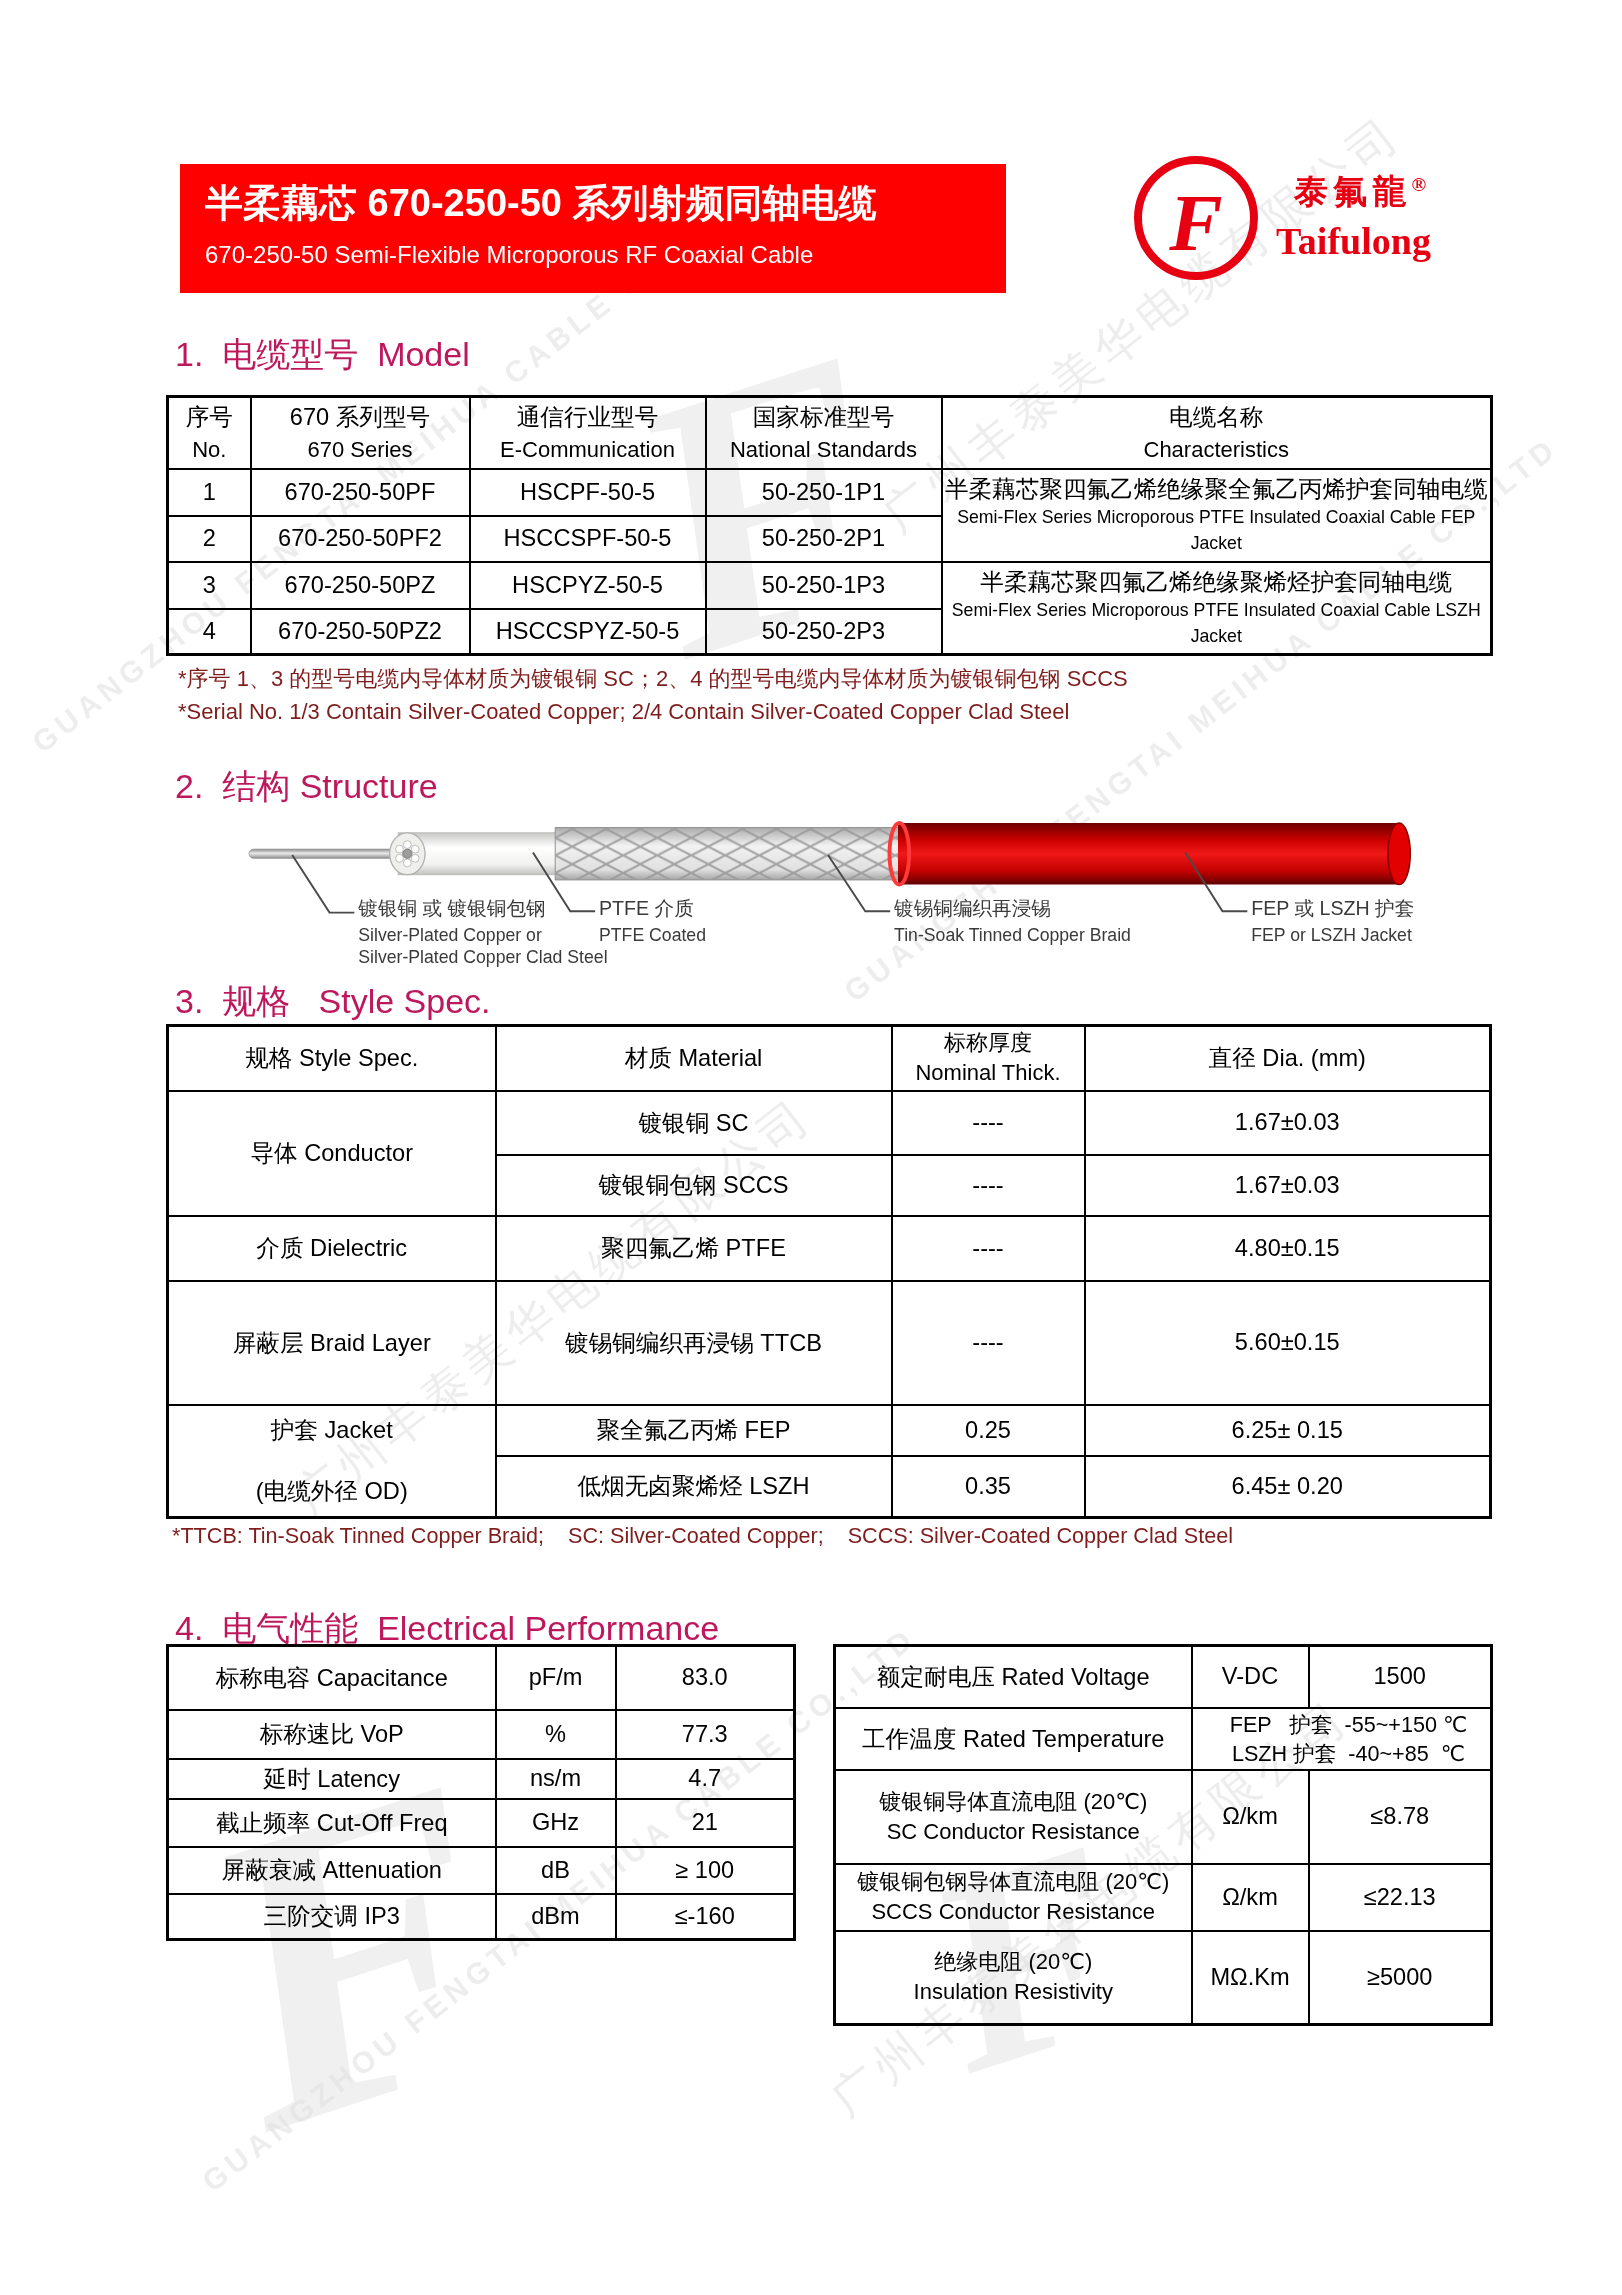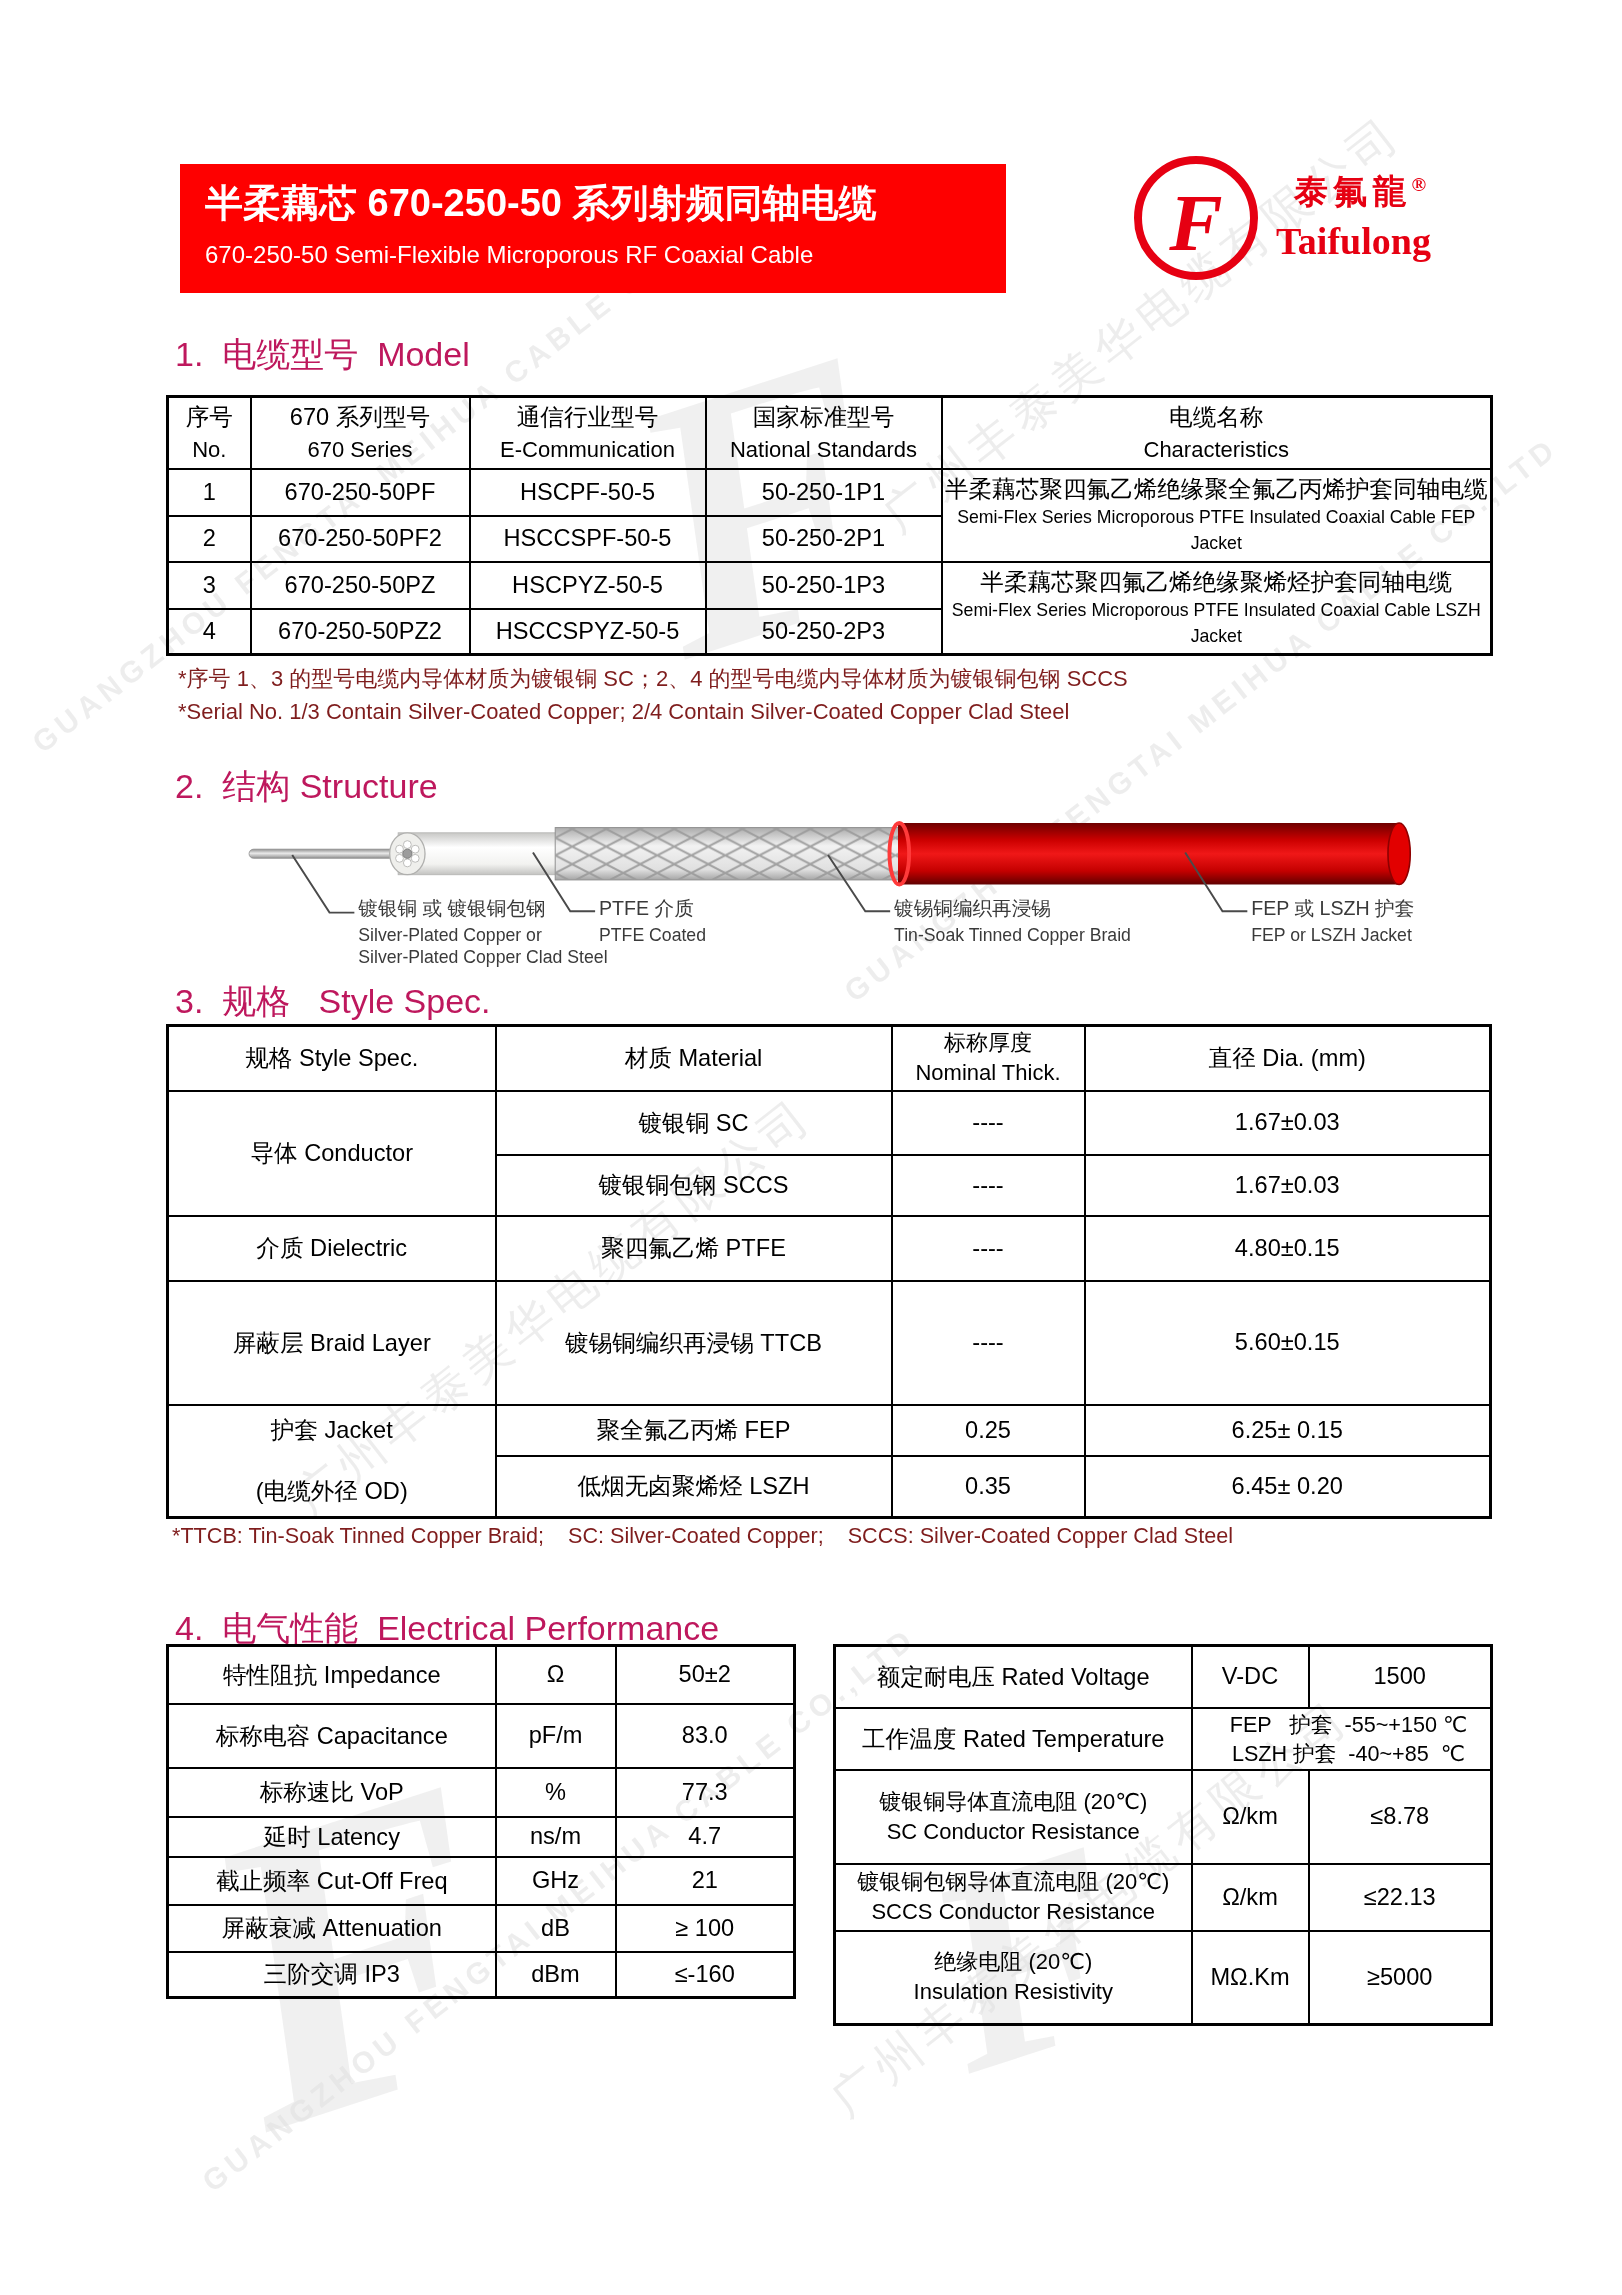--- a/index.html
+++ b/index.html
@@ -296,25 +296,20 @@
 
     <div class="sec-heading" style="left:175px; top:1606px;">4.  电气性能  Electrical Performance</div>
 
     <table class="doc" style="left:166px; top:1644px; width:626px;">
       <colgroup>
           <col style="width:328px">
           <col style="width:120px">
           <col style="width:179px">
         </colgroup>
       <tbody>
-          <tr style="height:58px">
-        <td class="left">特性阻抗 Impedance</td>
-        <td>Ω</td>
-        <td>50±2</td>
-      </tr>
       <tr style="height:64px">
         <td class="left bb-thick">标称电容 Capacitance</td>
         <td class="bb-thick">pF/m</td>
         <td class="bb-thick">83.0</td>
       </tr>
       <tr style="height:49px">
         <td class="left">标称速比 VoP</td>
         <td>%</td>
         <td>77.3</td>
       </tr>

